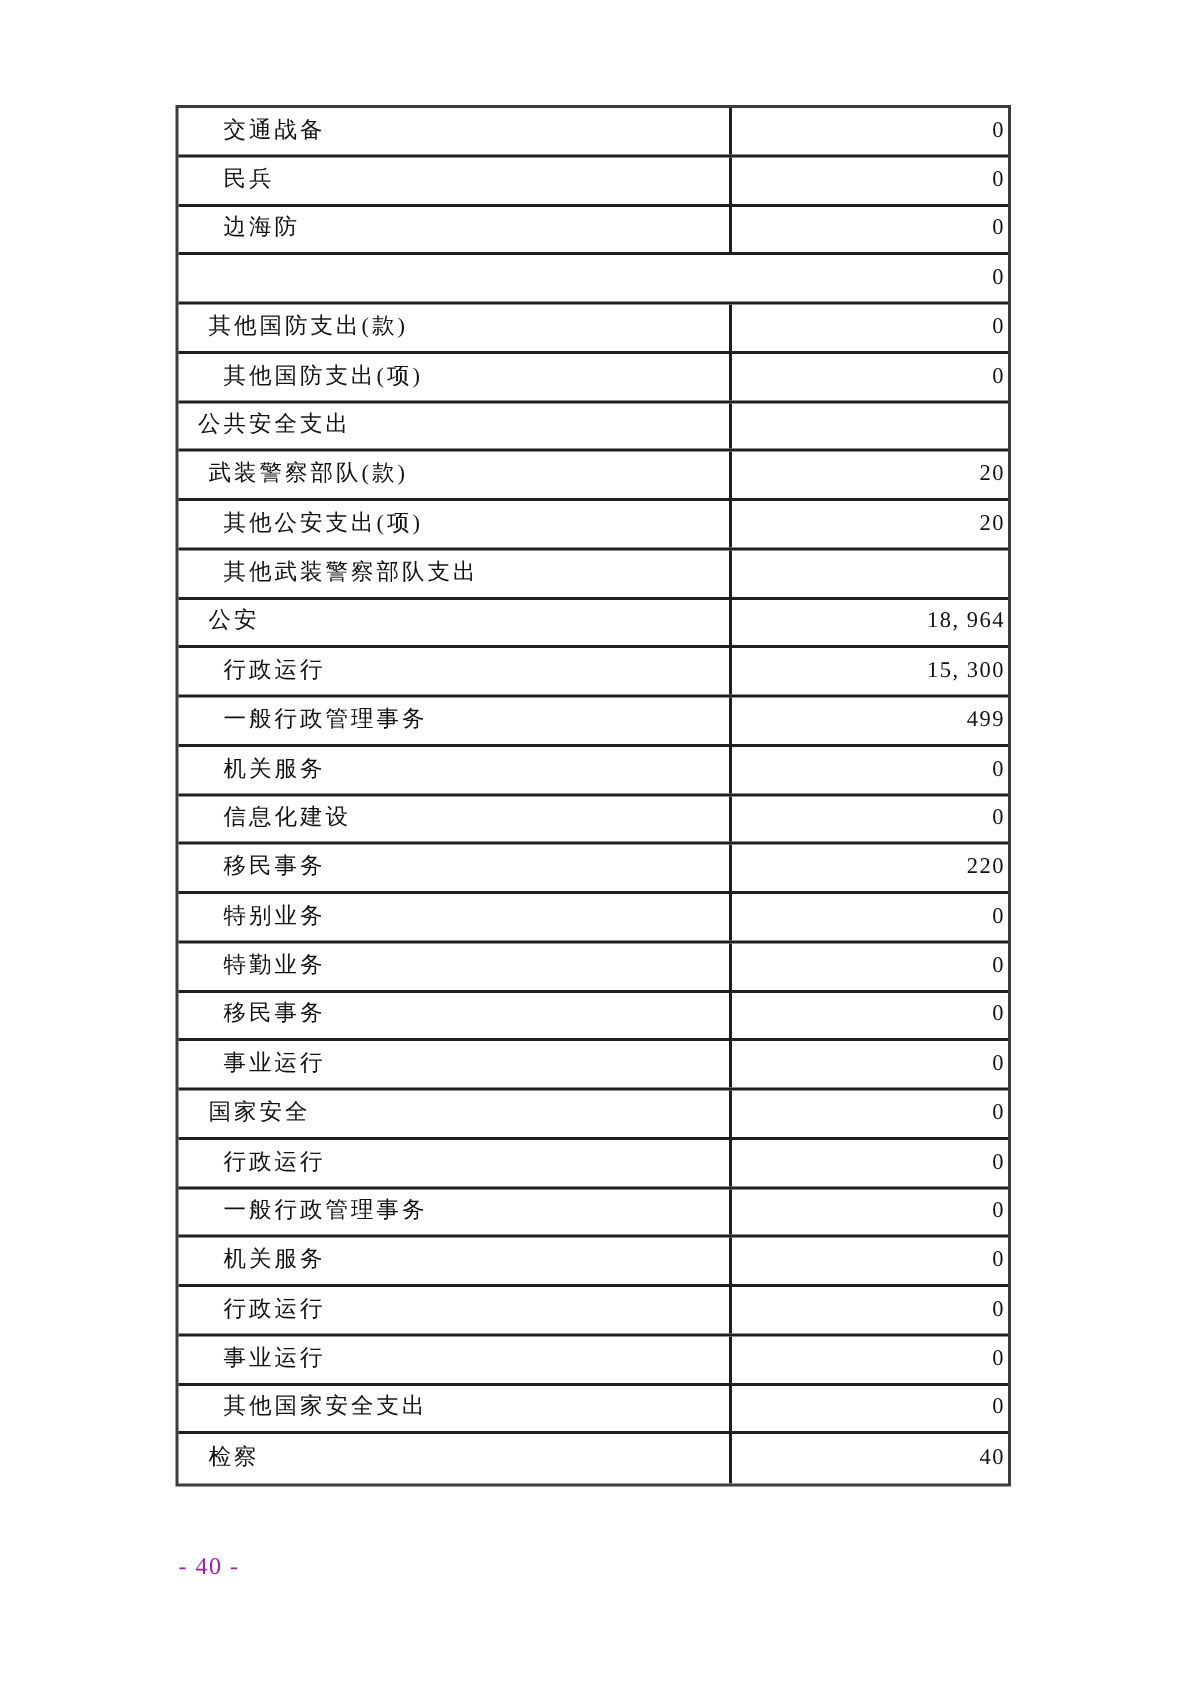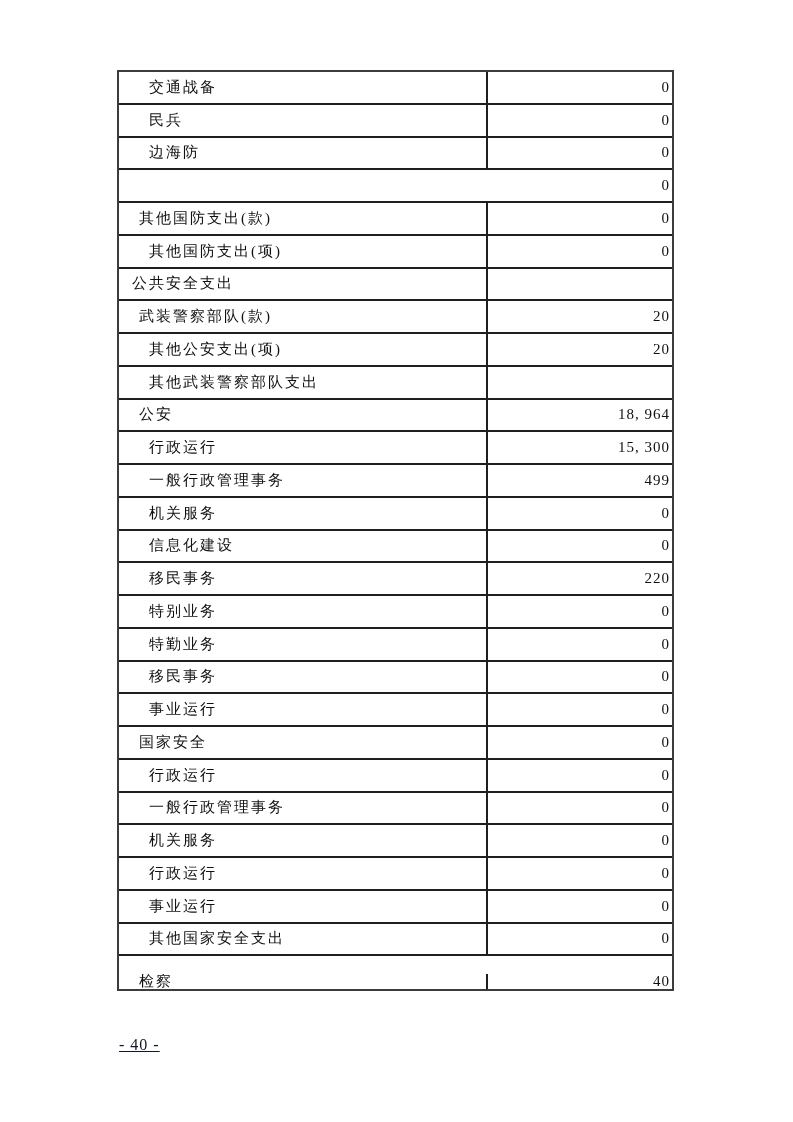--- a/index.html
+++ b/index.html
@@ -26,21 +26,20 @@
     background: #ffffff;
   }
   .trow {
     display: flex;
     box-sizing: border-box;
     height: 32.76px;
     border-bottom: 2px solid #1f1f1f;
   }
   .trow:last-child {
     border-bottom: none;
-    align-items: flex-end;
   }
   .cell {
     display: flex;
     align-items: center;
     box-sizing: border-box;
     font-size: 15px;
     line-height: 1;
     white-space: nowrap;
     overflow: hidden;
   }
@@ -58,22 +57,21 @@
   }
   .indent-0 { padding-left: 13px; }
   .indent-1 { padding-left: 20px; }
   .indent-2 { padding-left: 30px; }
   .footer-page-number {
     position: absolute;
     left: 119px;
     top: 1036px;
     font-size: 16px;
     letter-spacing: 1px;
-    color: #0f172a;
-    text-decoration: underline;
+    color: #a21caf;
   }
 </style>
 </head>
 <body>
 
 <div class="page">
   <div class="budget-table" id="budget-table">
       <div class="trow">
         <div class="cell label indent-2">交通战备</div>
         <div class="cell value">0</div>

